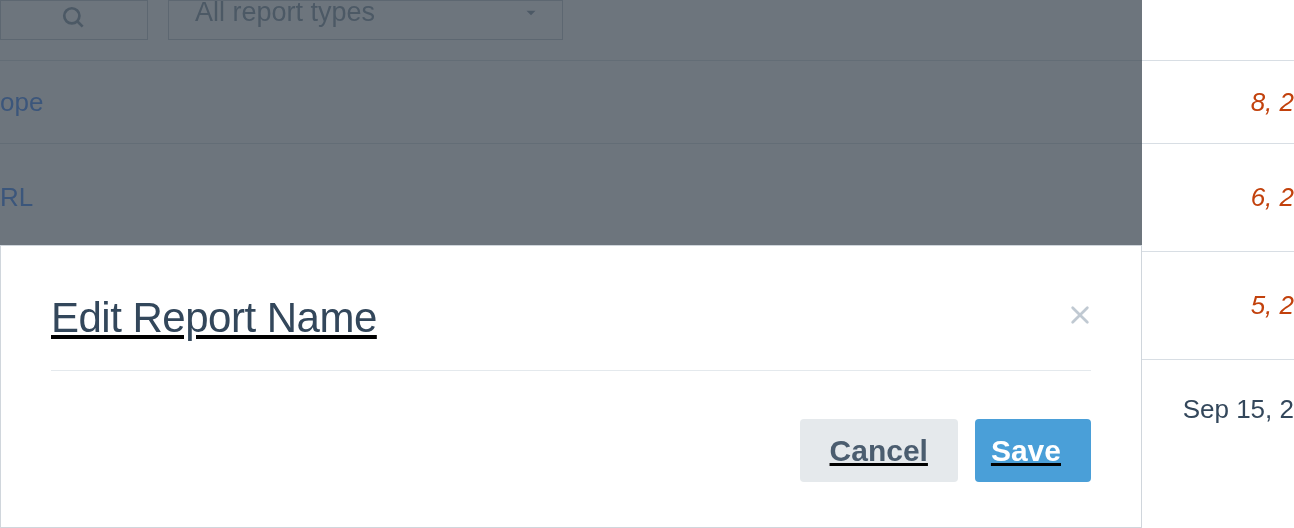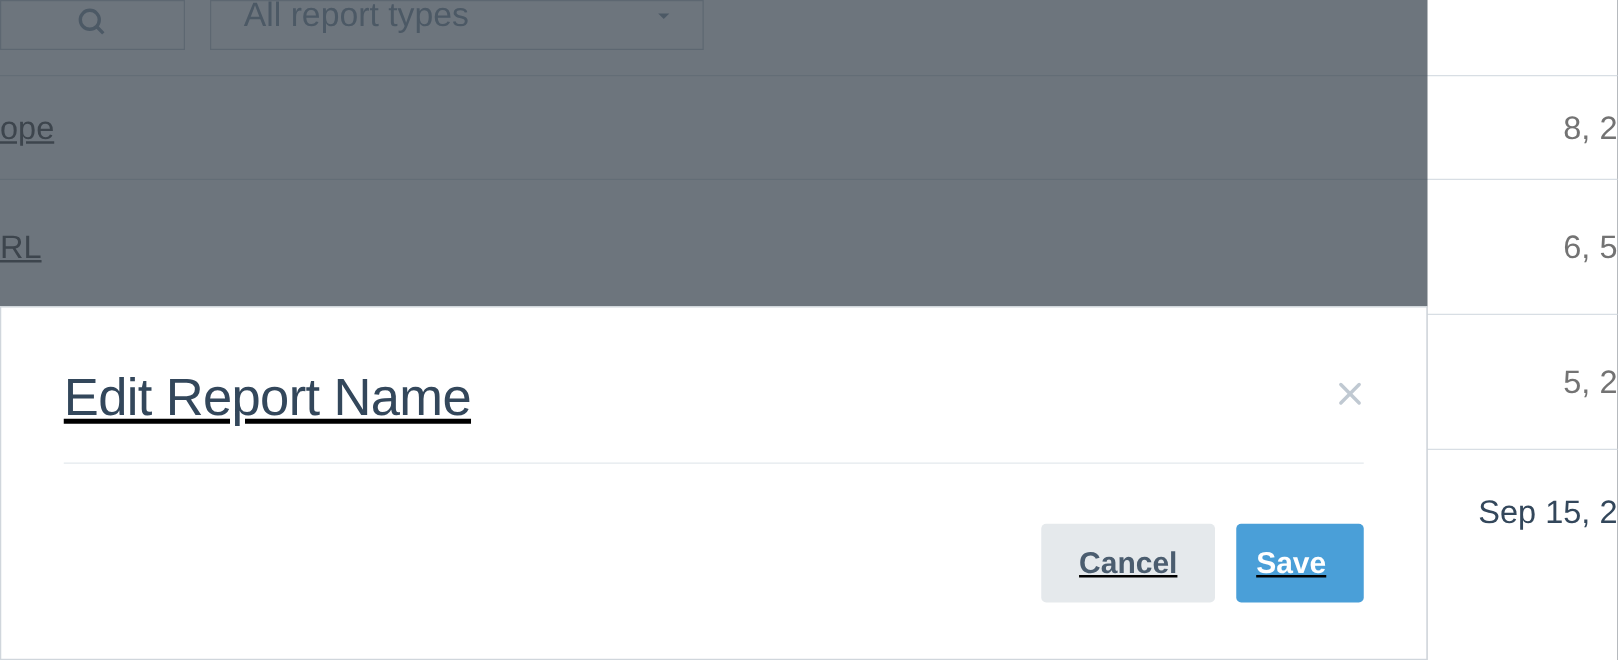--- a/index.html
+++ b/index.html
@@ -72,27 +72,27 @@
       display: flex;
       align-items: center;
       justify-content: space-between;
       padding-right: 0;
       font-size: 26px;
     }
     .bg-row:first-child {
       height: 83px;
     }
     .bg-row .link {
-      color: #404040;
+      color: #3b82f6;
       white-space: nowrap;
-      text-decoration: underline;
     }
     .bg-row .date {
-      color: #737373;
+      color: #c2410c;
       white-space: nowrap;
+      font-style: italic;
     }
     .bg-row-last {
       height: 65px;
       display: flex;
       align-items: flex-end;
       justify-content: space-between;
       padding-right: 0;
       font-size: 26px;
     }
     .bg-row-last .link {
@@ -174,21 +174,21 @@
       display: flex;
       justify-content: flex-end;
       gap: 17px;
       margin-top: 48px;
     }
     .btn {
       height: 63px;
       padding: 0 30px;
       border: none;
       border-radius: 4px;
-      font-size: 24px;
+      font-size: 30px;
       font-weight: 600;
       cursor: pointer;
       font-family: inherit;
     }
     .btn-cancel {
       background: #e5e9ec;
       color: #4b5d6f;
     }
     .btn-save {
       background: #4a9fd8;
@@ -218,21 +218,21 @@
       </span>
     </div>
   </div>
   <div class="bg-table">
     <div class="bg-row">
       <span class="link">ope</span>
       <span class="date">8, 2</span>
     </div>
     <div class="bg-row">
       <span class="link">RL</span>
-      <span class="date">6, 5</span>
+      <span class="date">6, 2</span>
     </div>
     <div class="bg-row">
       <span class="link">ty b</span>
       <span class="date">5, 2</span>
     </div>
     <div class="bg-row-last">
       <span class="link">nt by Campaign</span>
       <span class="none">None</span>
       <span class="date">Sep 15, 2</span>
     </div>

